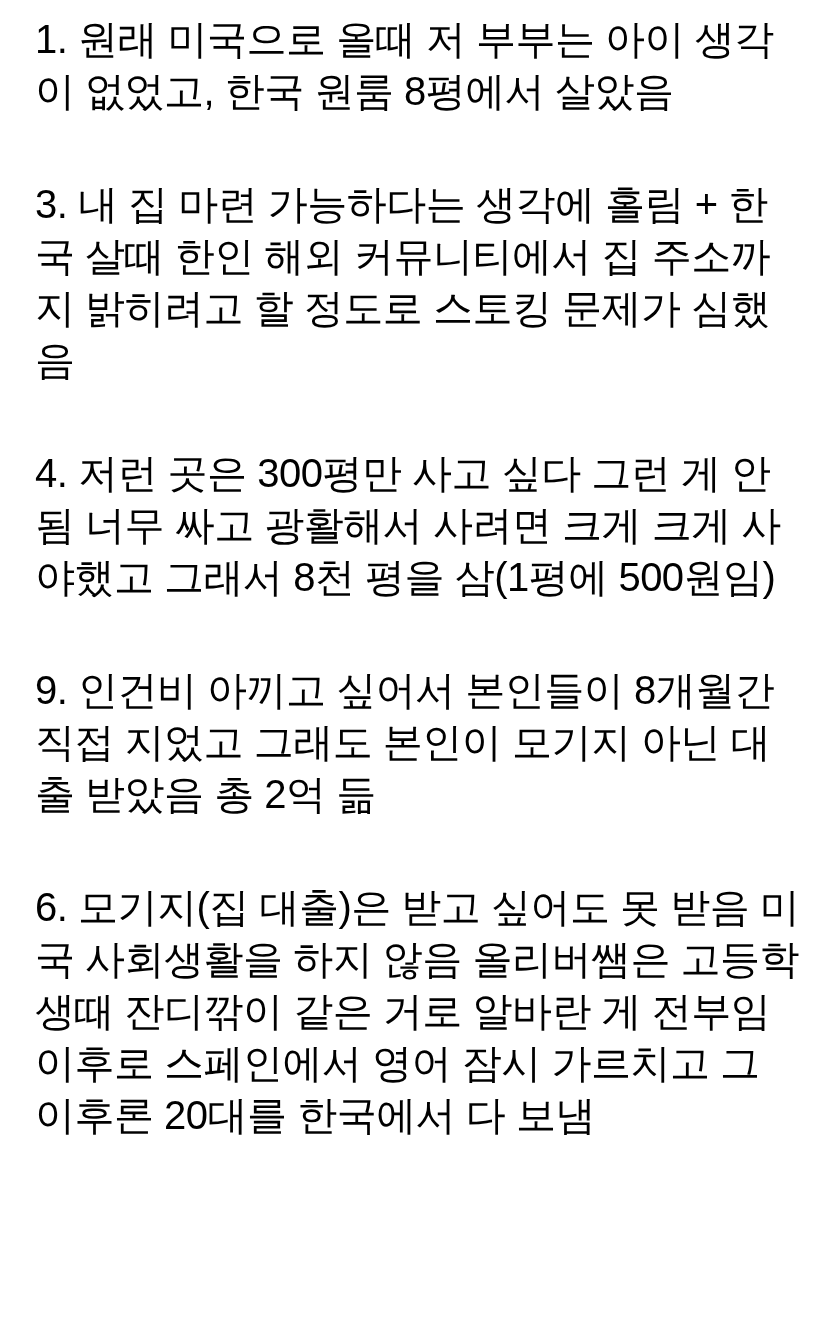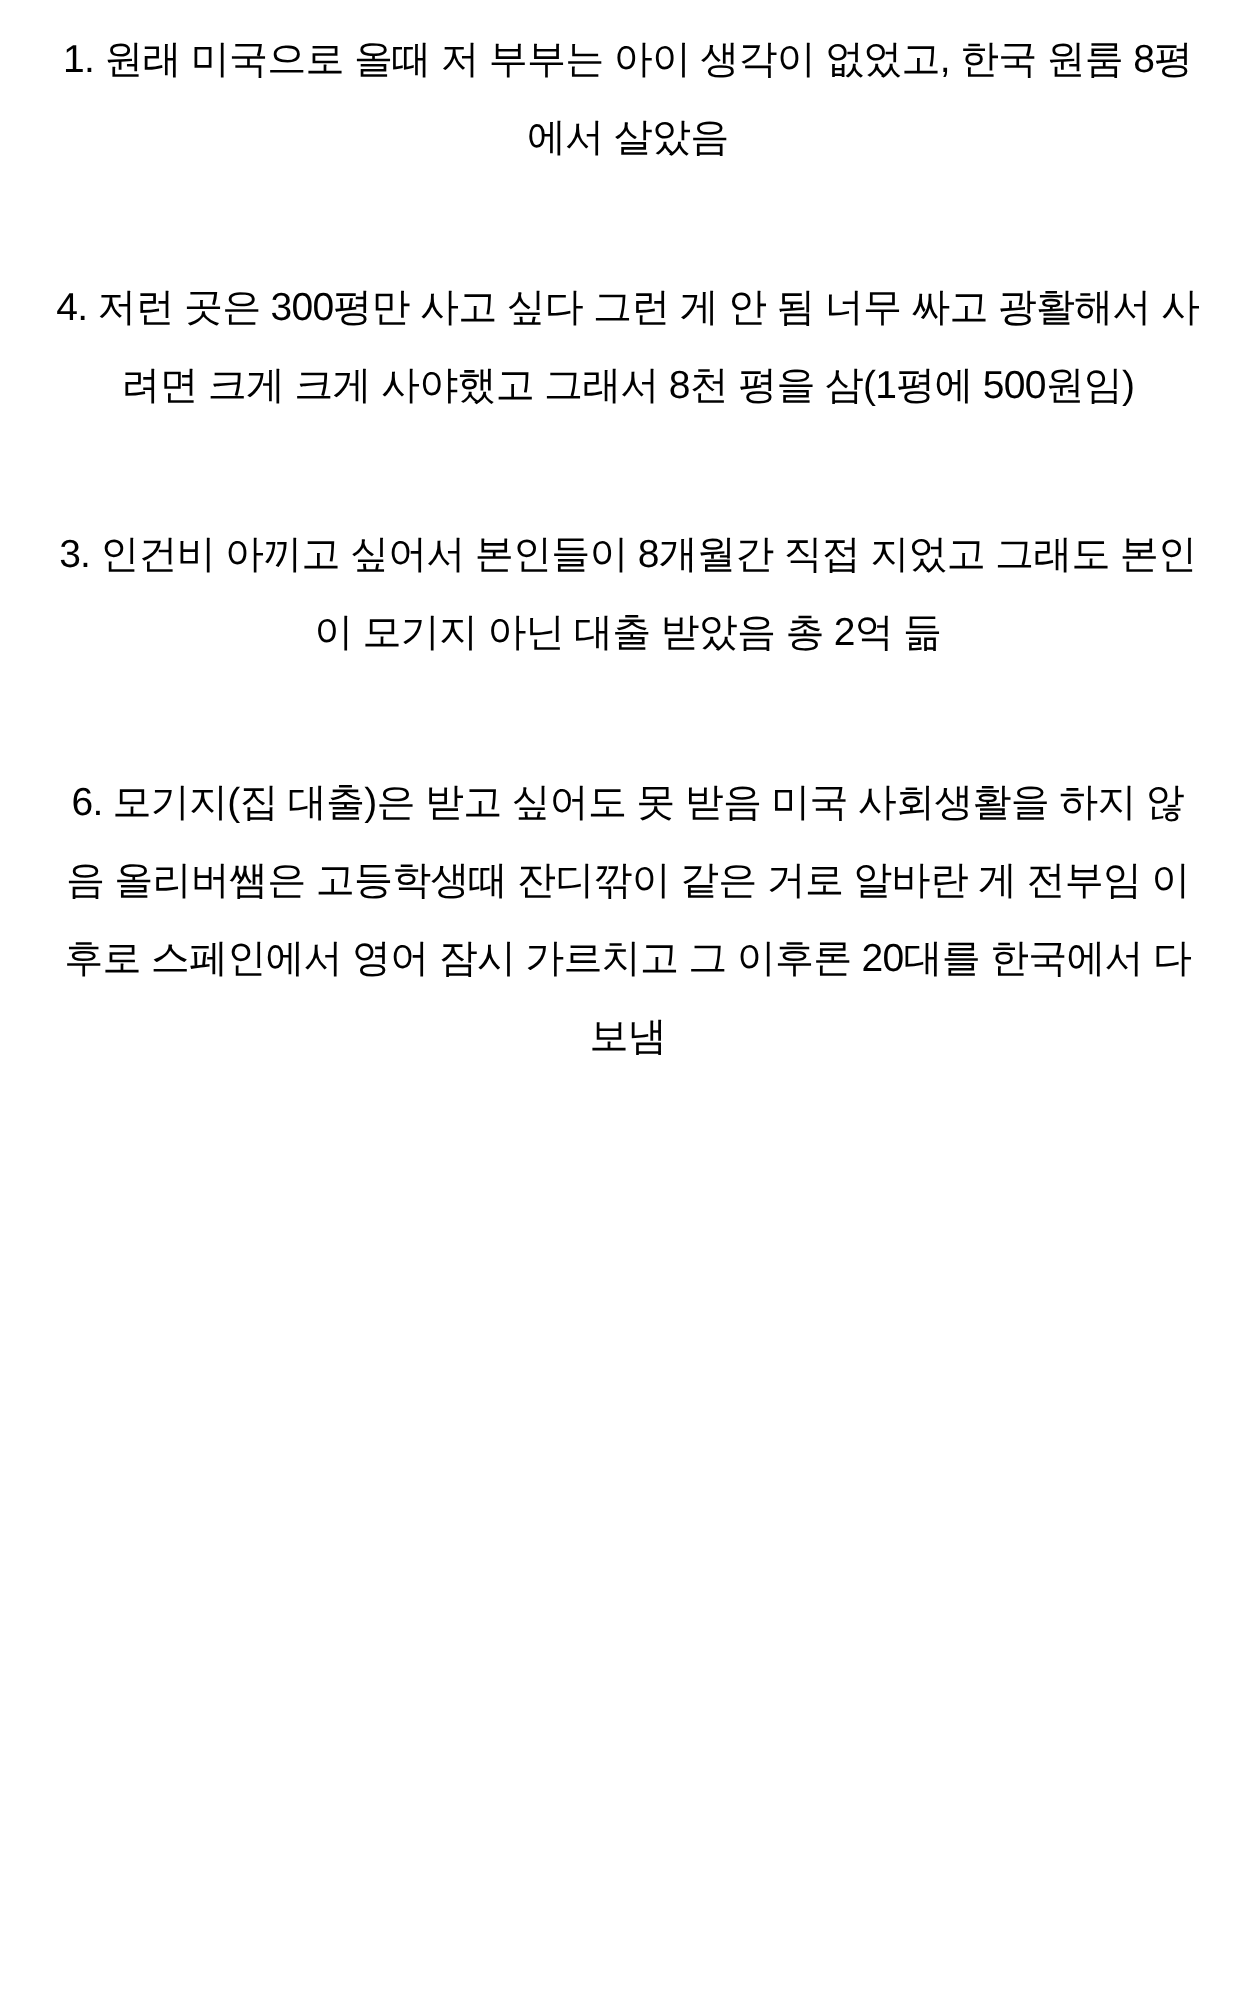--- a/index.html
+++ b/index.html
@@ -14,33 +14,34 @@
     font-family: "Liberation Sans", "DejaVu Sans", sans-serif;
   }
   .post-body {
     box-sizing: border-box;
     width: 835px;
     padding: 13px 33px 0 35px;
     color: #000000;
   }
   .post-paragraph {
     margin: 0 0 61px 0;
-    font-size: 26px;
+    font-size: 40px;
     line-height: 52px;
     font-weight: 400;
     letter-spacing: -0.5px;
     word-break: break-all;
     white-space: normal;
-    text-align: center;
+    text-align: left;
   }
   .post-paragraph:last-child {
     margin-bottom: 0;
   }
 </style>
 </head>
 <body>
 
 <div class="post-body">
   <p class="post-paragraph">1. 원래 미국으로 올때 저 부부는 아이 생각이 없었고, 한국 원룸 8평에서 살았음</p>
+  <p class="post-paragraph">3. 내 집 마련 가능하다는 생각에 홀림 + 한국 살때 한인 해외 커뮤니티에서 집 주소까지 밝히려고 할 정도로 스토킹 문제가 심했음</p>
   <p class="post-paragraph">4. 저런 곳은 300평만 사고 싶다 그런 게 안 됨 너무 싸고 광활해서 사려면 크게 크게 사야했고 그래서 8천 평을 삼(1평에 500원임)</p>
-  <p class="post-paragraph">3. 인건비 아끼고 싶어서 본인들이 8개월간 직접 지었고 그래도 본인이 모기지 아닌 대출 받았음 총 2억 듦</p>
+  <p class="post-paragraph">9. 인건비 아끼고 싶어서 본인들이 8개월간 직접 지었고 그래도 본인이 모기지 아닌 대출 받았음 총 2억 듦</p>
   <p class="post-paragraph">6. 모기지(집 대출)은 받고 싶어도 못 받음 미국 사회생활을 하지 않음 올리버쌤은 고등학생때 잔디깎이 같은 거로 알바란 게 전부임 이후로 스페인에서 영어 잠시 가르치고 그 이후론 20대를 한국에서 다 보냄</p>
 </div>
 
 </body></html>

